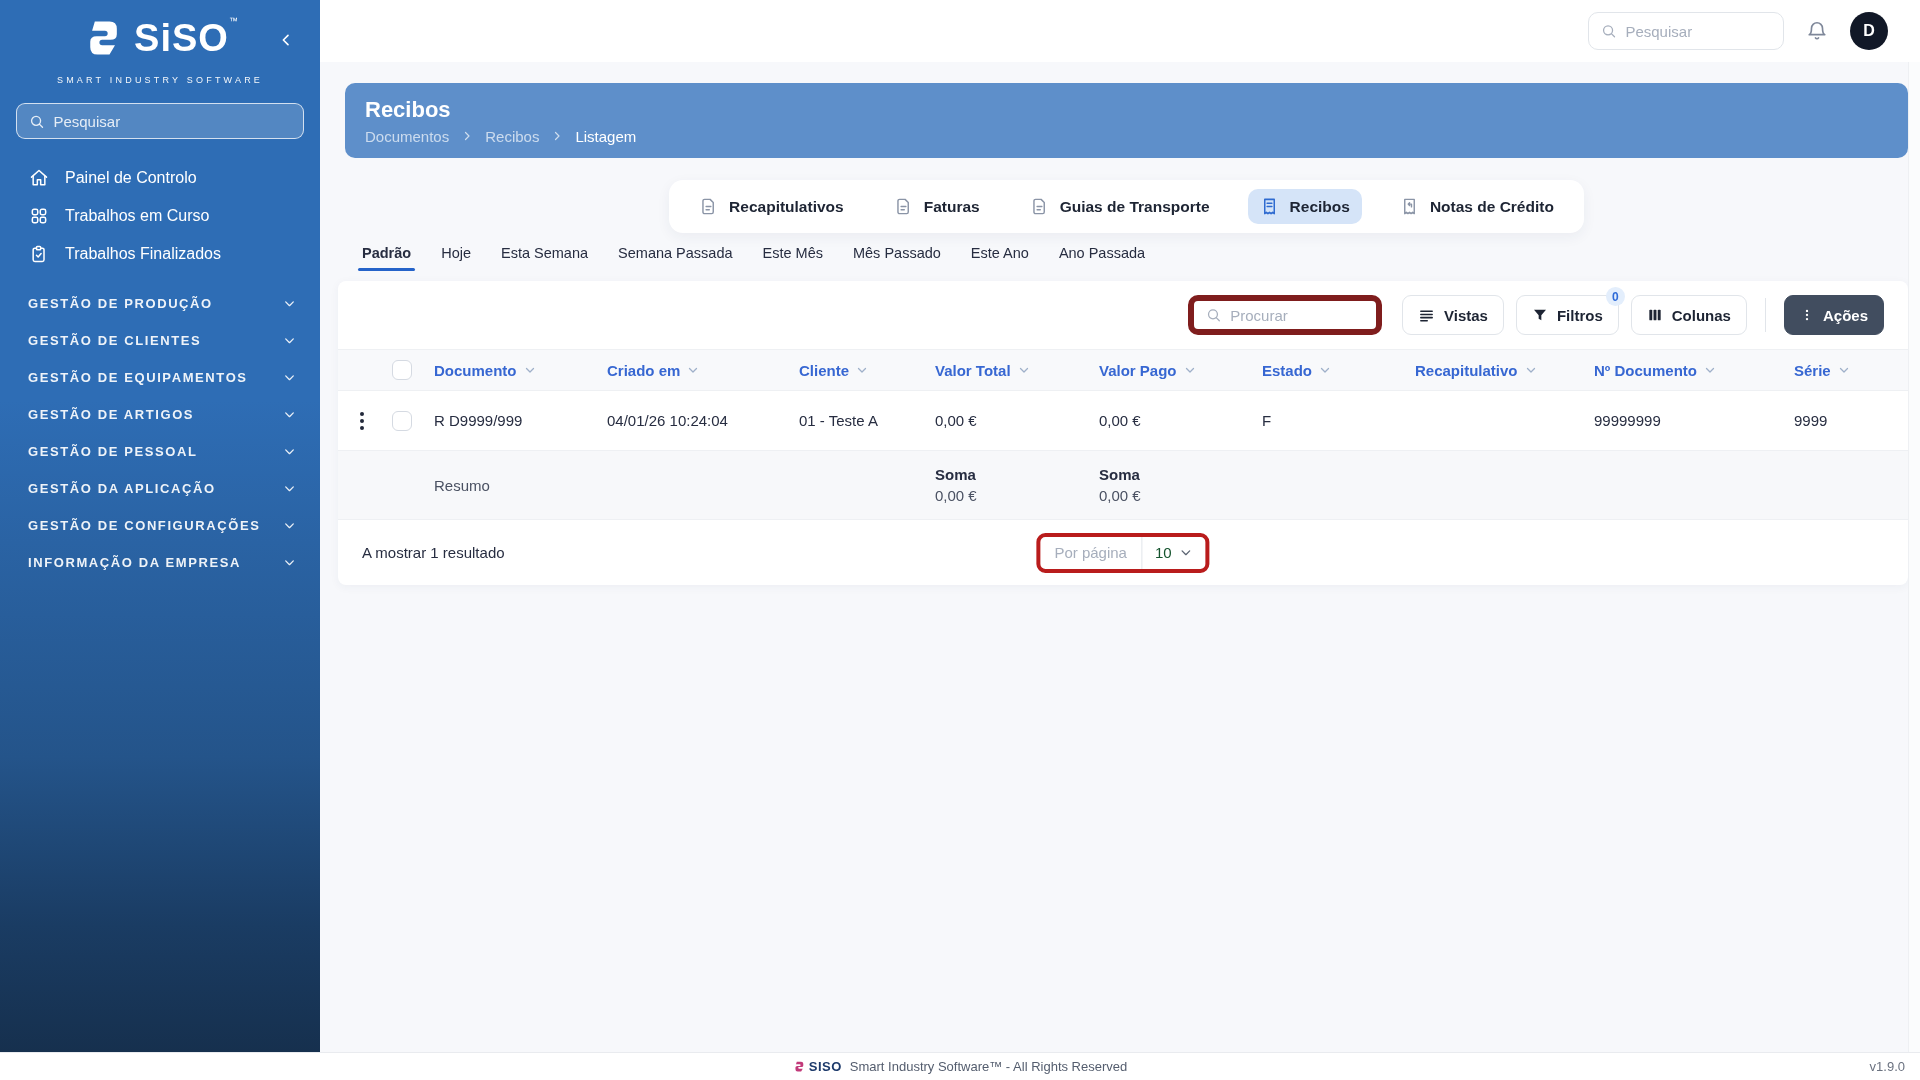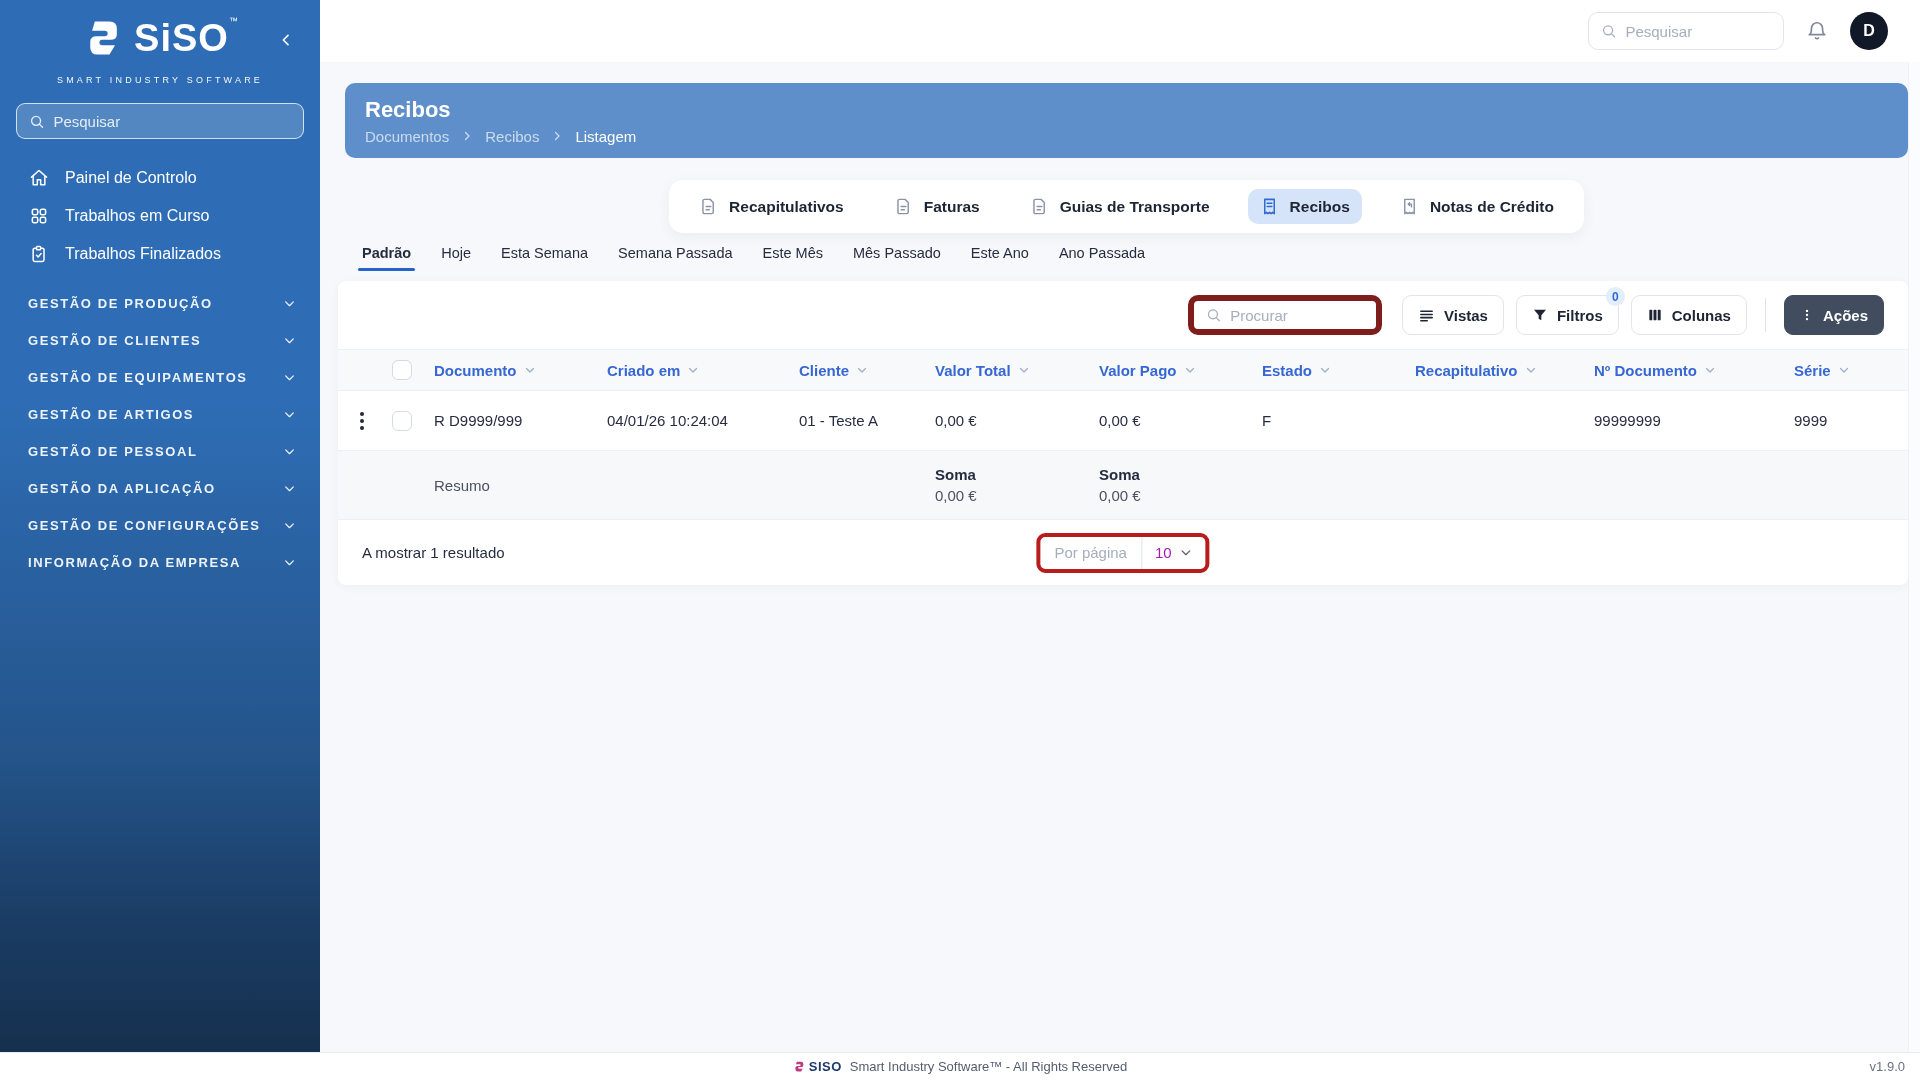--- a/index.html
+++ b/index.html
@@ -152,21 +152,21 @@
     height:66px; display:flex; align-items:center; padding:0 24px; position:relative;
     border-top:1px solid #eef0f3; font-size:15px; color:#272d41;
   }
   .per-page {
     position:absolute; left:50%; transform:translateX(-50%);
     display:flex; align-items:center; height:40px;
     border:4px solid #b91c1c; border-radius:9px; cursor:pointer; background:#fff;
   }
   .pp-label { color:#a6aebc; padding:0 14px; font-size:15px; }
   .pp-div { width:1px; align-self:stretch; background:#e1e5ea; }
-  .pp-val { display:flex; align-items:center; gap:8px; padding:0 13px; font-size:15px; color:#a21caf; }
+  .pp-val { display:flex; align-items:center; gap:8px; padding:0 13px; font-size:15px; color:#14532d; }
 
   
   .footer {
     height:28px; flex:0 0 28px; background:#fff; border-top:1px solid #e9ebef;
     display:flex; align-items:center; justify-content:center; position:relative;
     font-size:13px; color:#545d6e;
   }
   .footer-logo { display:flex; align-items:center; gap:3px; margin-right:8px; }
   .flogo-text { font-weight:700; color:#1d3a6b; font-size:13px; letter-spacing:0.5px; }
   .version { position:absolute; right:15px; color:#6b7280; }

